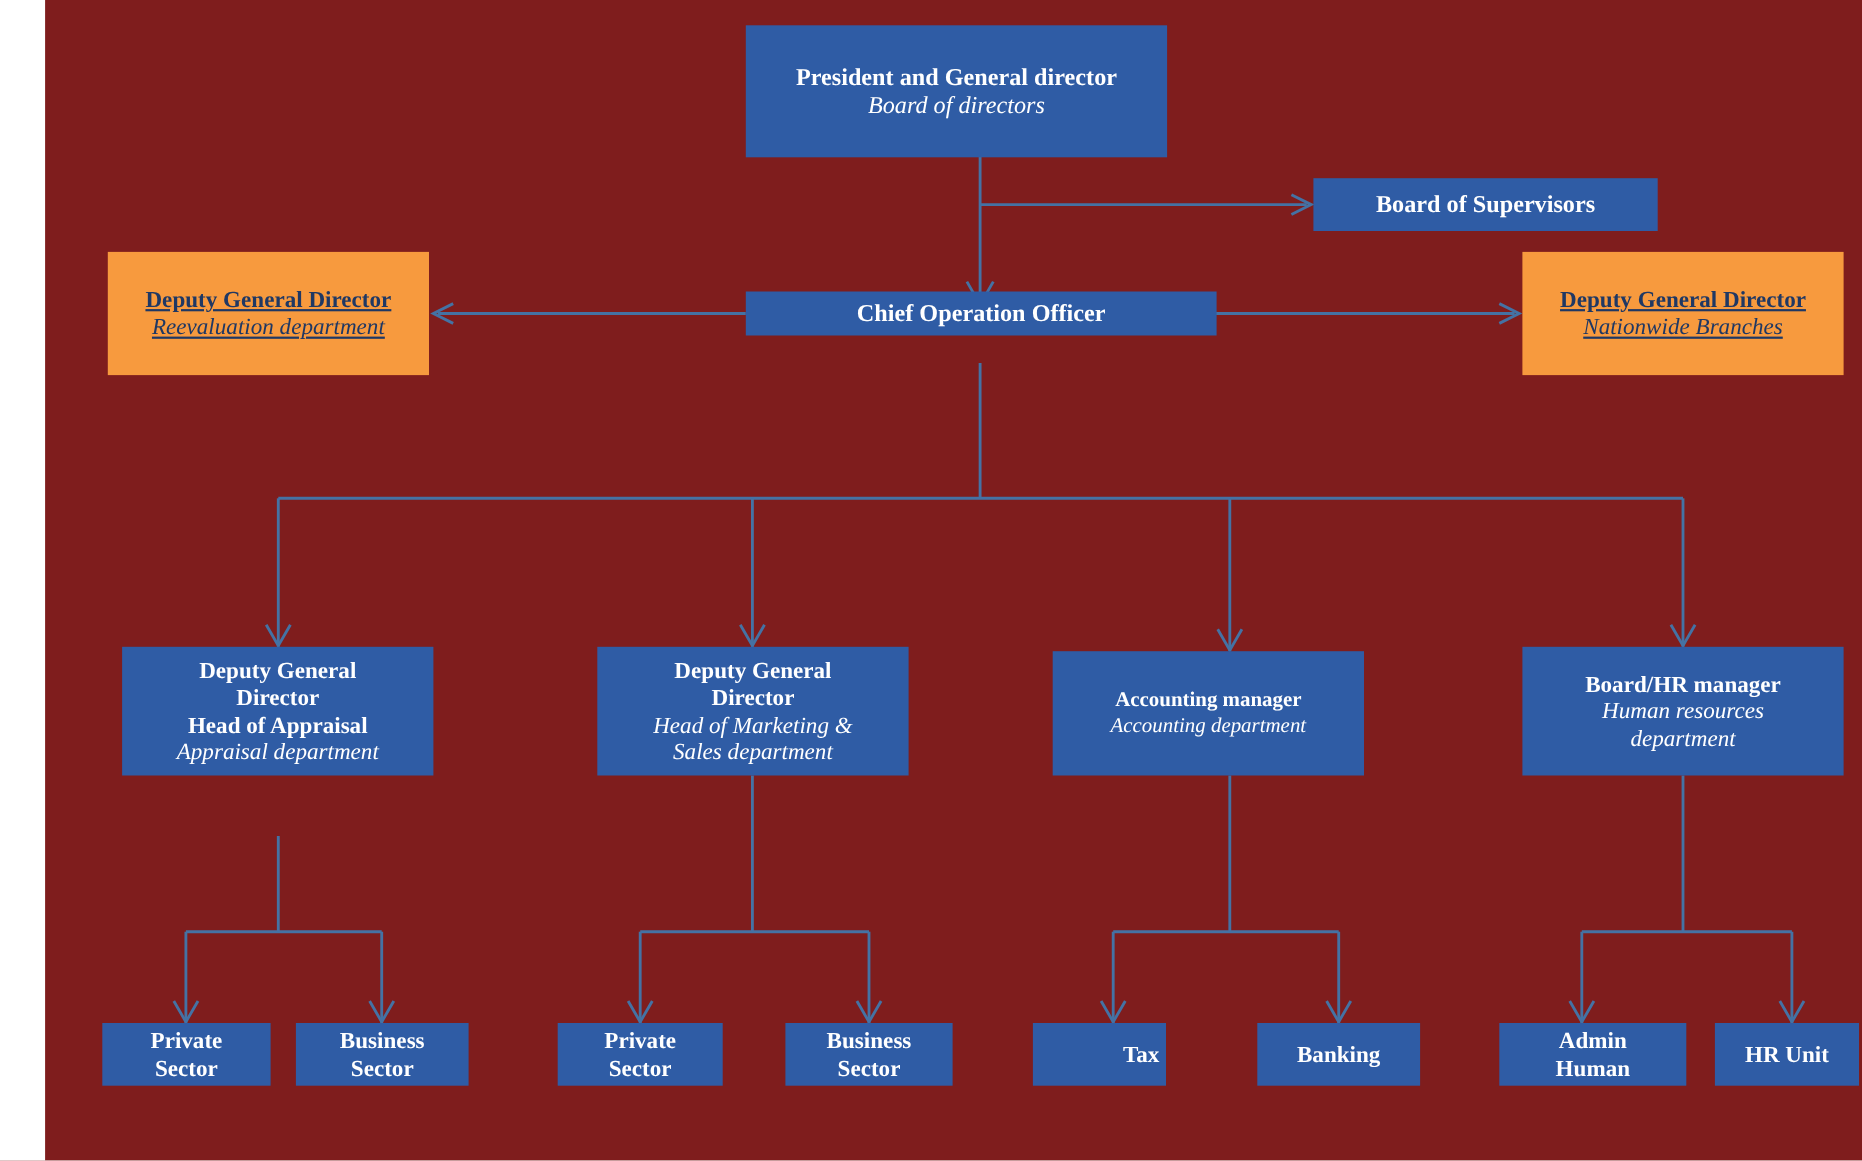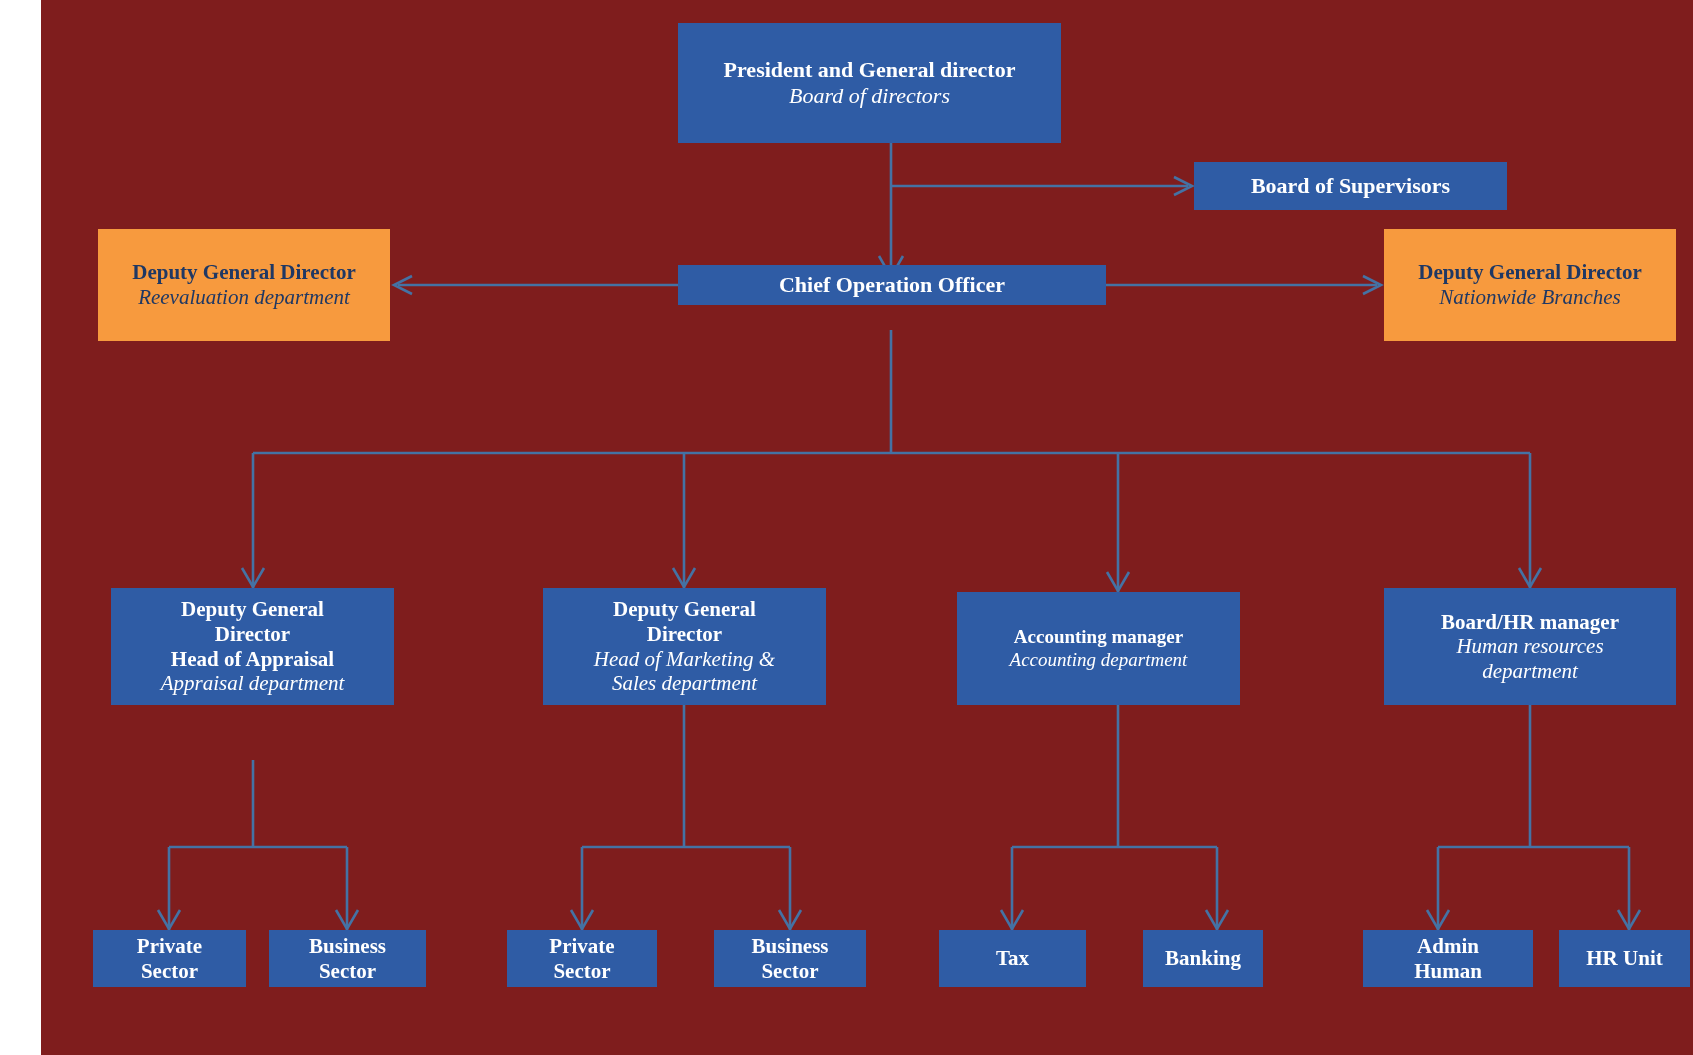--- a/index.html
+++ b/index.html
@@ -29,20 +29,21 @@
     line-height: 1.17;
     padding: 2px 6px;
   }
   .node.blue {
     background: #2F5CA5;
     color: #ffffff;
   }
   .node.orange {
     background: #F79A3E;
     color: #1F3864;
+    text-decoration: underline;
   }
   .node .title {
     font-weight: bold;
   }
   .node .subtitle {
     font-style: italic;
     font-weight: normal;
   }
   .svg-layer {
     position: absolute;
@@ -180,25 +181,25 @@
   <div class="node blue" style="left:466px; top:930px; width:150px; height:57px; font-size:21px;">
     <div class="title">Private</div>
     <div class="title">Sector</div>
   </div>
 
   <div class="node blue" style="left:673px; top:930px; width:152px; height:57px; font-size:21px;">
     <div class="title">Business</div>
     <div class="title">Sector</div>
   </div>
 
-  <div class="node blue" style="left:898px; top:930px; width:147px; height:57px; font-size:21px;">
+  <div class="node blue" style="left:898px; top:930px; width:121px; height:57px; font-size:21px;align-items:flex-end;">
     <div class="title">Tax</div>
   </div>
 
-  <div class="node blue" style="left:1102px; top:930px; width:120px; height:57px; font-size:21px;">
+  <div class="node blue" style="left:1102px; top:930px; width:148px; height:57px; font-size:21px;">
     <div class="title">Banking</div>
   </div>
 
   <div class="node blue" style="left:1322px; top:930px; width:170px; height:57px; font-size:21px;">
     <div class="title">Admin</div>
     <div class="title">Human</div>
   </div>
 
   <div class="node blue" style="left:1518px; top:930px; width:131px; height:57px; font-size:21px;">
     <div class="title">HR Unit</div>

